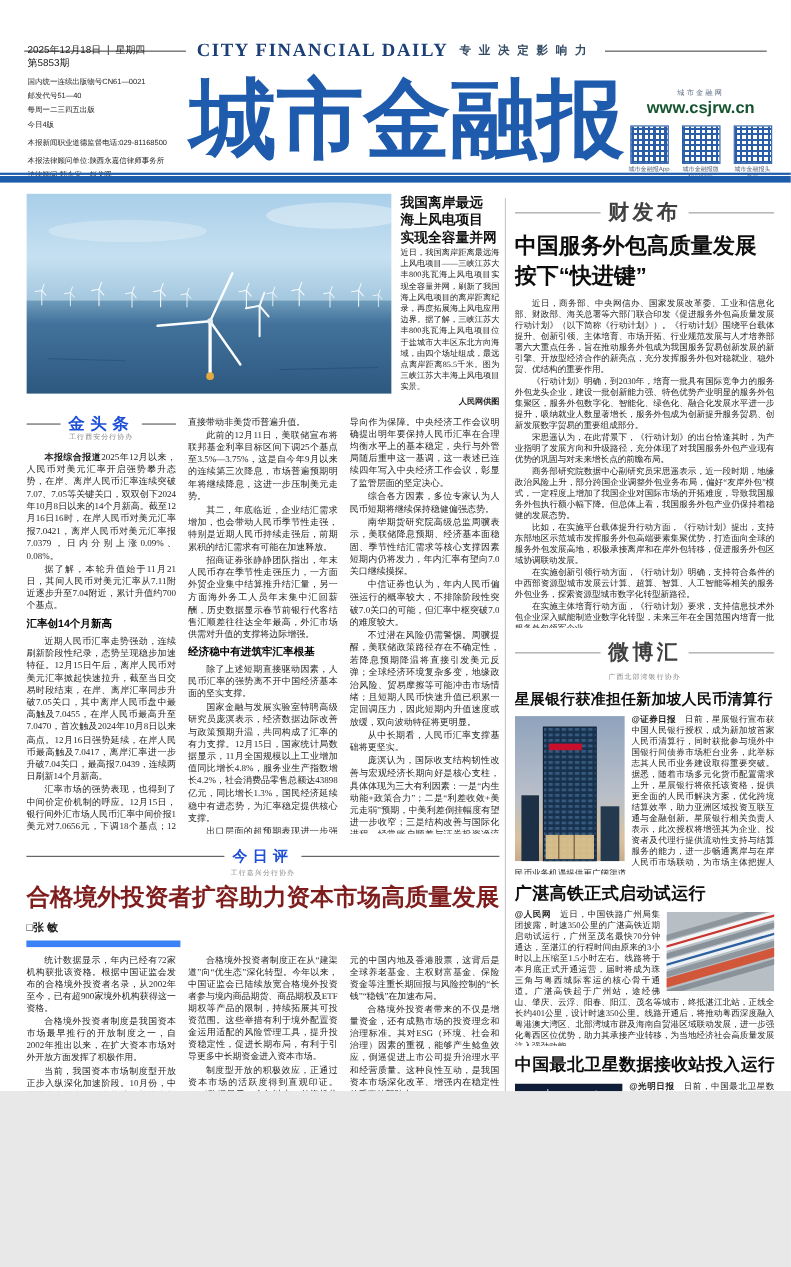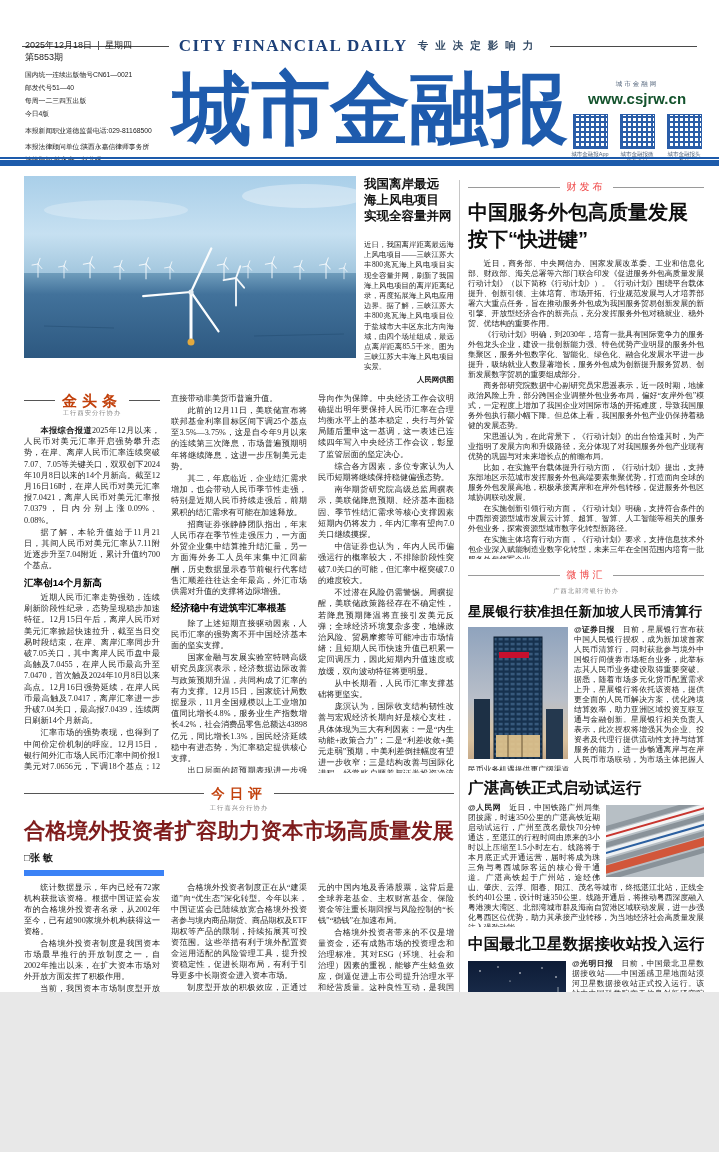--- a/index.html
+++ b/index.html
@@ -34,51 +34,51 @@
   
   .left-region{position:absolute;left:24px;top:176px;width:430px;}
   .vline{position:absolute;left:459px;top:180px;width:1px;height:878px;background:#c6c6c6;}
   .right-region{position:absolute;left:468px;top:176px;width:236px;height:876px;overflow:hidden;}
   
   .photo-row{display:flex;gap:8px;}
   .wind-photo{width:332px;height:182px;flex:0 0 auto;}
   .photo-caption{width:90px;}
   .cap-title{font-size:12.5px;font-weight:bold;line-height:16px;color:#111;}
   .cap-body{font-family:"Liberation Serif","DejaVu Serif",serif;font-size:7.4px;line-height:10.2px;
-            text-align:justify;margin-top:16px;color:#222;}
+            text-align:justify;margin-top:1px;color:#222;}
   .cap-credit{font-size:7.4px;font-weight:bold;text-align:right;margin-top:2px;}
   
   .main-headline{margin-top:10px;font-size:46px;font-weight:900;letter-spacing:1px;color:#0d0d0d;
                  line-height:50px;white-space:nowrap;}
   .body-cols{display:flex;gap:11px;margin-top:8px;height:380px;}
   .bcol{width:136px;overflow:hidden;font-family:"Liberation Serif","DejaVu Serif",serif;
         font-size:8.2px;line-height:11.2px;text-align:justify;color:#1f1f1f;}
   .p{margin:0 0 1px 0;text-indent:2em;}
   .sub{font-family:"Liberation Sans","DejaVu Sans",sans-serif;font-weight:bold;font-size:9.6px;
        margin:5px 0 4px 0;text-indent:0;color:#000;}
   .label-row{display:flex;align-items:center;gap:7px;margin:2px 0 1px 0;}
   .label-row .lr-line{flex:1;height:1px;background:#555;}
-  .label-red{color:#c2410c;font-weight:bold;font-size:15px;letter-spacing:5px;
+  .label-red{color:#1d4ed8;font-weight:bold;font-size:15px;letter-spacing:5px;
              font-family:"Liberation Sans","DejaVu Sans",sans-serif;white-space:nowrap;}
   .sponsor{font-size:6.3px;color:#8a8a8a;text-align:center;letter-spacing:1px;margin-bottom:7px;
            font-family:"Liberation Sans","DejaVu Sans",sans-serif;text-indent:0;}
   
   .comment-sec{margin-top:12px;}
   .comment-sec .label-red{font-size:13.5px;}
   .cm-headline{font-size:21.5px;font-weight:900;color:#7f1d1d;margin-top:3px;letter-spacing:0px;
                white-space:nowrap;}
   .cm-author{font-size:10px;font-weight:bold;margin-top:6px;width:140px;border-bottom:6px solid #3b82f6;
              padding-bottom:5px;}
   .cm-cols{display:flex;gap:11px;margin-top:6px;height:158px;}
   .cm-col{width:136px;overflow:hidden;font-family:"Liberation Serif","DejaVu Serif",serif;
           font-size:8.1px;line-height:11px;text-align:justify;color:#262626;}
   
   .rlabel-row{display:flex;align-items:center;gap:7px;margin:4px 0 5px 0;}
   .rlabel-row .lr-line{flex:1;height:1px;background:#9a9a9a;}
-  .rlabel{color:#ef4444;font-weight:normal;font-size:10px;letter-spacing:3px;white-space:nowrap;}
+  .rlabel{color:#404040;font-weight:bold;font-size:19px;letter-spacing:3px;white-space:nowrap;}
   .ff-headline{font-size:20px;font-weight:900;line-height:27px;color:#0d0d0d;}
   .ff-body{margin-top:6px;height:300px;overflow:hidden;font-family:"Liberation Serif","DejaVu Serif",serif;
            font-size:7.8px;line-height:10px;text-align:justify;color:#1f1f1f;}
   .wb-item-title{font-size:13.5px;font-weight:900;color:#0d0d0d;margin:7px 0 4px 0;letter-spacing:0.3px;
                  white-space:nowrap;}
   .wb-item-title.wide{font-size:15.5px;}
   .wb-body{font-family:"Liberation Serif","DejaVu Serif",serif;font-size:7.8px;line-height:10px;
            text-align:justify;color:#1f1f1f;overflow:hidden;}
   .wb-body b{font-family:"Liberation Sans","DejaVu Sans",sans-serif;}
   .ph-left{float:left;margin:2px 6px 2px 0;}
@@ -293,22 +293,22 @@
     </div>
 
     <div class="ff-headline">
       <div>中国服务外包高质量发展</div>
       <div>按下“快进键”</div>
     </div>
 
     <div class="ff-body">
       <p class="p">近日，商务部、中央网信办、国家发展改革委、工业和信息化部、财政部、海关总署等六部门联合印发《促进服务外包高质量发展行动计划》（以下简称《行动计划》）。《行动计划》围绕平台载体提升、创新引领、主体培育、市场开拓、行业规范发展与人才培养部署六大重点任务，旨在推动服务外包成为我国服务贸易创新发展的新引擎、开放型经济合作的新亮点，充分发挥服务外包对稳就业、稳外贸、优结构的重要作用。</p>
       <p class="p">《行动计划》明确，到2030年，培育一批具有国际竞争力的服务外包龙头企业，建设一批创新能力强、特色优势产业明显的服务外包集聚区，服务外包数字化、智能化、绿色化、融合化发展水平进一步提升，吸纳就业人数显著增长，服务外包成为创新提升服务贸易、创新发展数字贸易的重要组成部分。</p>
+      <p class="p">宋思遥认为，在此背景下，《行动计划》的出台恰逢其时，为产业指明了发展方向和升级路径，充分体现了对我国服务外包产业现有优势的巩固与对未来增长点的前瞻布局。</p>
       <p class="p">商务部研究院数据中心副研究员宋思遥表示，近一段时期，地缘政治风险上升，部分跨国企业调整外包业务布局，偏好“友岸外包”模式，一定程度上增加了我国企业对国际市场的开拓难度，导致我国服务外包执行额小幅下降。但总体上看，我国服务外包产业仍保持着稳健的发展态势。</p>
-      <p class="p">宋思遥认为，在此背景下，《行动计划》的出台恰逢其时，为产业指明了发展方向和升级路径，充分体现了对我国服务外包产业现有优势的巩固与对未来增长点的前瞻布局。</p>
       <p class="p">比如，在实施平台载体提升行动方面，《行动计划》提出，支持东部地区示范城市发挥服务外包高端要素集聚优势，打造面向全球的服务外包发展高地，积极承接离岸和在岸外包转移，促进服务外包区域协调联动发展。</p>
       <p class="p">在实施创新引领行动方面，《行动计划》明确，支持符合条件的中西部资源型城市发展云计算、超算、智算、人工智能等相关的服务外包业务，探索资源型城市数字化转型新路径。</p>
       <p class="p">在实施主体培育行动方面，《行动计划》要求，支持信息技术外包企业深入赋能制造业数字化转型，未来三年在全国范围内培育一批服务外包领军企业。</p>
 
     </div>
 
     <div class="rlabel-row" style="margin-top:9px">
       <div class="lr-line"></div>
       <span class="rlabel">微博汇</span>
       <div class="lr-line"></div>

